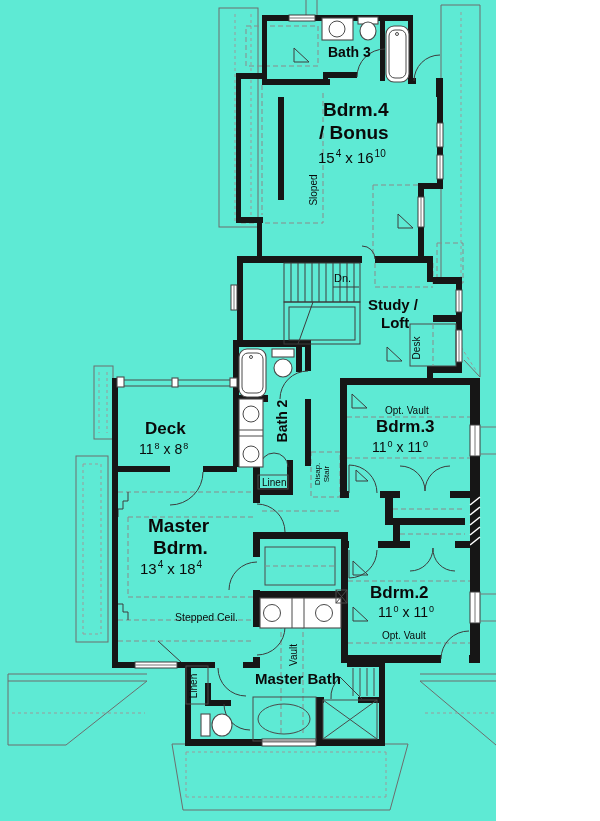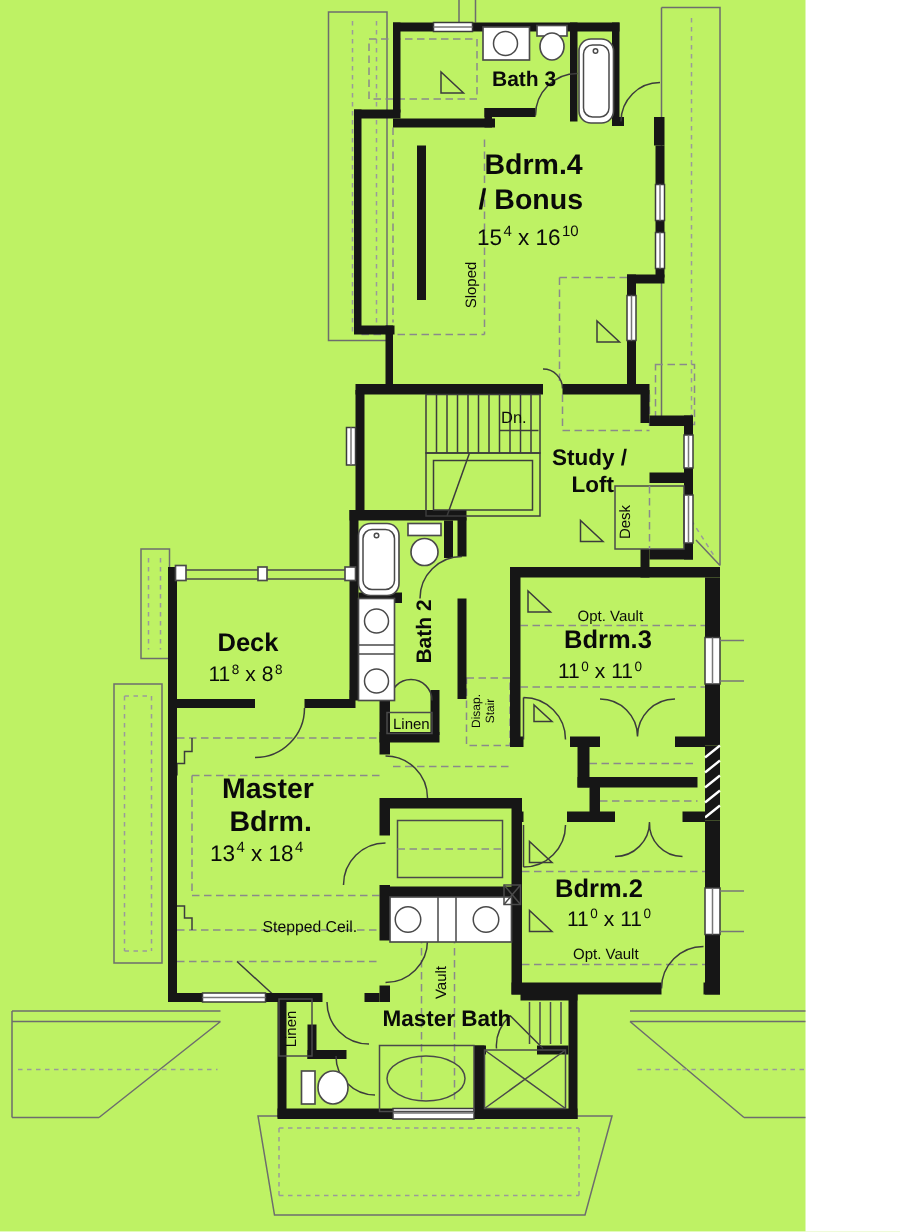--- a/index.html
+++ b/index.html
@@ -1,16 +1,16 @@
 <!DOCTYPE html>
 <html><head>
 <meta charset="utf-8">
 <style>
   html,body{margin:0;padding:0;background:#ffffff;}
-  .page{width:537px;height:821px;position:relative;background:#bef264;overflow:hidden;}
+  .page{width:496px;height:821px;position:relative;background:#5eead4;overflow:hidden;}
   svg{display:block;}
   text{font-family:"Liberation Sans","DejaVu Sans",sans-serif;fill:#0a0a0a;}
   .room-name{font-weight:700;}
   .wall{fill:#161616;stroke:none;}
   .thin{stroke:#3c3c3c;stroke-width:1;fill:none;}
   .fix{stroke:#4a4a4a;stroke-width:1.1;fill:#ffffff;}
   .fixl{stroke:#4a4a4a;stroke-width:1;fill:none;}
   .dash{stroke:#8a8a8a;stroke-width:1;fill:none;stroke-dasharray:5 3;}
   .dash2{stroke:#9a9a9a;stroke-width:1;fill:none;stroke-dasharray:3 3;}
   .roof{stroke:#6d6d6d;stroke-width:1;fill:none;}

